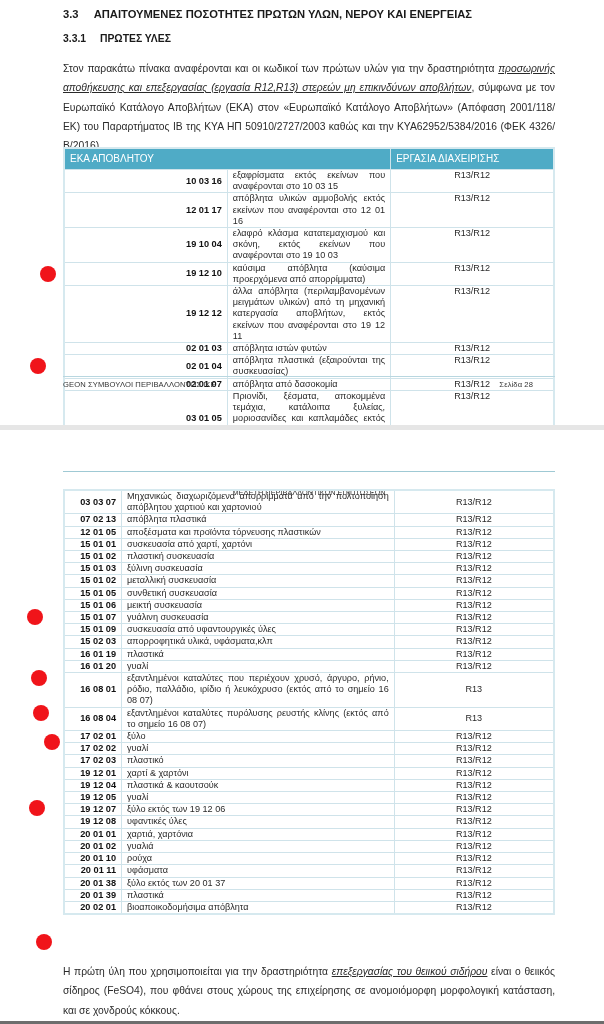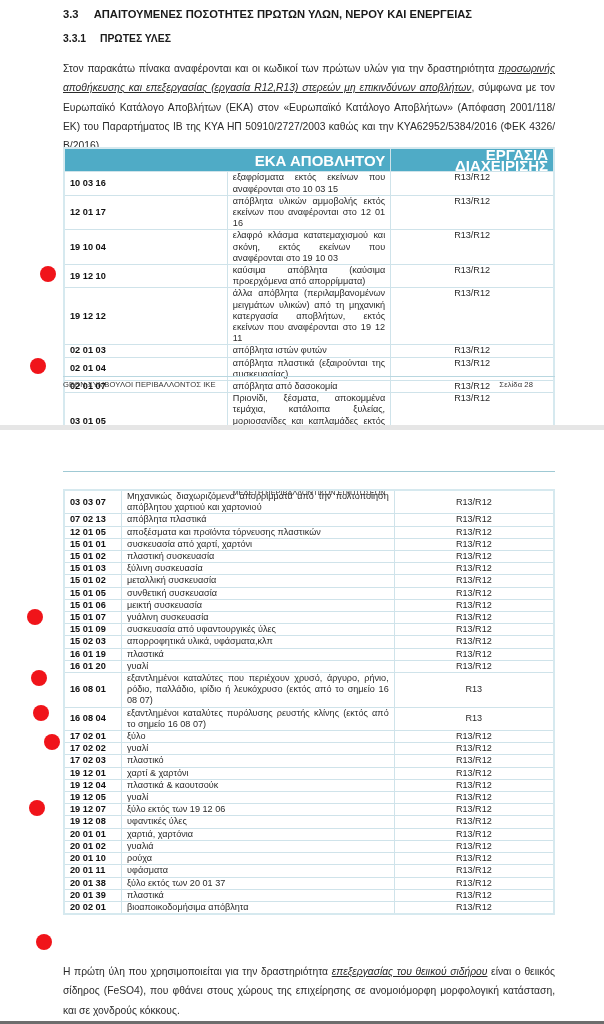--- a/index.html
+++ b/index.html
@@ -30,24 +30,24 @@
   table.eka {
     position: absolute; left: 63px; width: 492px;
     border-collapse: collapse; table-layout: fixed;
     font-size: 9.1px; color: #2a2a2a;
   }
   table.eka td, table.eka th {
     border: 1px solid #cfe3ea; padding: 0 5px; vertical-align: middle;
     line-height: 11.2px;
   }
   table.eka th {
-    background: #4fabc6; color: #ffffff; font-weight: bold; height: 20px;
-    font-size: 15px; text-align: right;
-  }
-  table.eka .c-code { width: 54px; font-weight: bold; color: #111; font-size: 9.2px; }
+    background: #4fabc6; color: #ffffff; font-weight: normal; height: 20px;
+    font-size: 10px; text-align: left;
+  }
+  table.eka .c-code { width: 54px; font-weight: bold; color: #111; font-size: 9.2px; text-align: right; }
   table.eka .c-desc { width: 256px; text-align: justify; text-align-last: left; border-radius: 10px; }
   table.eka .c-op { width: 150px; text-align: center; vertical-align: top; }
   table.eka tr.single td { height: 10.5px; }
   table.eka .c-op.mid { vertical-align: middle; }
   .t1 { top: 147px; }
   .t2 { top: 489px; }
   table.eka { border: 2px solid #d6e9ef; }
 
   .footer { position: absolute; left: 63px; top: 380px; width: 470px; font-size: 7.6px; color: #333; letter-spacing: 0.1px; }
   .footer .pg { position: absolute; right: 0; top: 0; }

